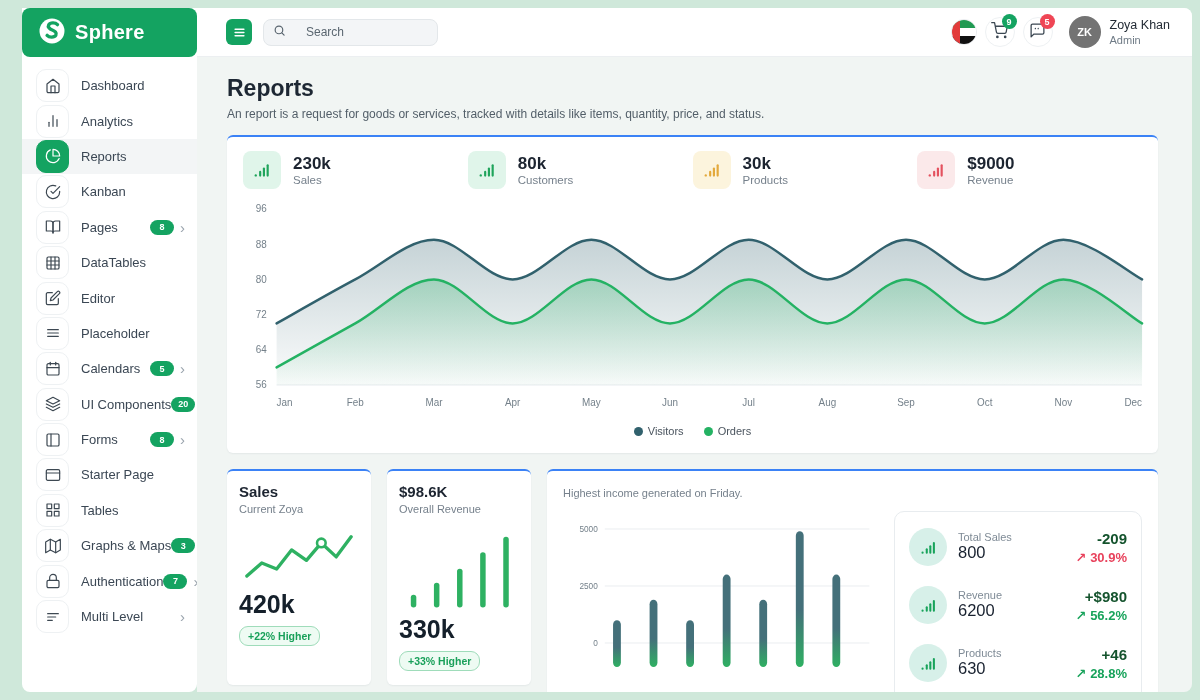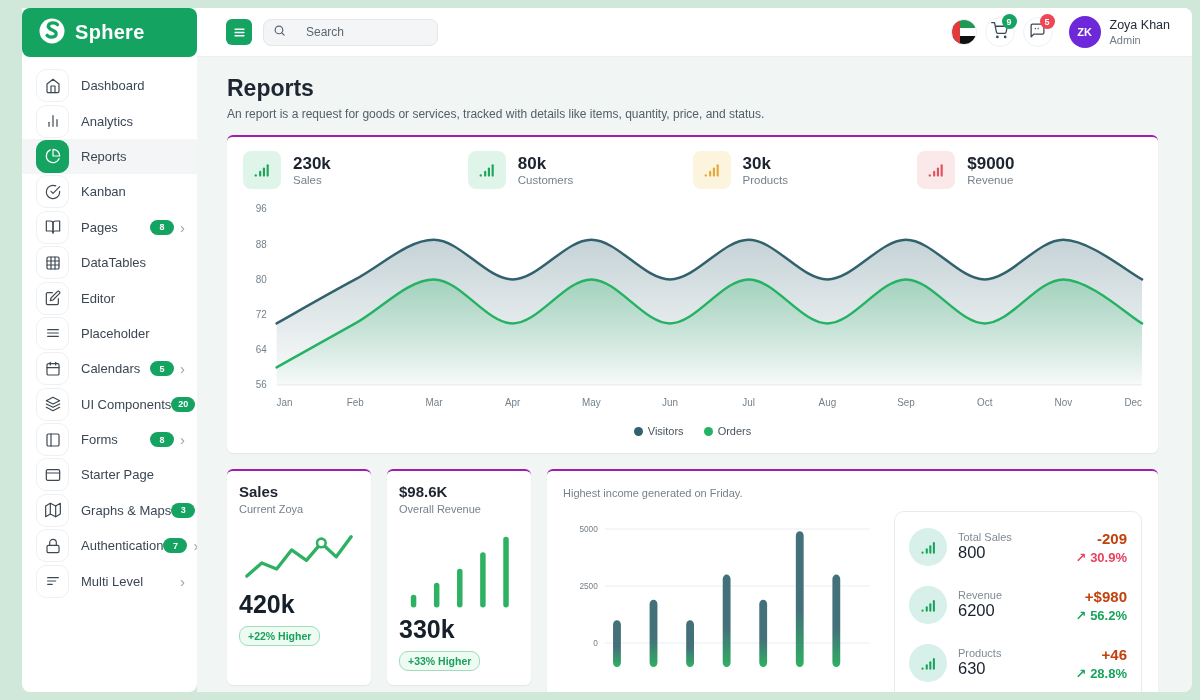--- a/index.html
+++ b/index.html
@@ -40,31 +40,31 @@
   .flag .stripes { position:absolute; inset:0; background:linear-gradient(#209a52 0 33.3%, #fff 33.3% 66.6%, #111 66.6% 100%); }
   .flag .pole { position:absolute; left:0; top:0; bottom:0; width:36%; background:#e23b3b; }
   .icon-btn { width:30px; height:30px; border-radius:50%; background:#fff; border:1px solid #eef1f3; position:relative;
               display:flex; align-items:center; justify-content:center; color:#3b4752; cursor:pointer; }
   .icon-btn svg { width:17px; height:17px; }
   .mini-badge { position:absolute; top:-4px; right:-3px; min-width:15px; height:15px; border-radius:8px; color:#fff;
                 font-size:9px; font-weight:bold; display:flex; align-items:center; justify-content:center; padding:0 3px; }
   .mini-badge.green { background:#14a361; }
   .mini-badge.red { background:#ef4655; }
   .user { display:flex; align-items:center; gap:9px; margin-left:8px; cursor:pointer; }
-  .avatar { width:32px; height:32px; border-radius:50%; background:#6d28d9; color:#fff; font-size:11px; font-weight:bold;
+  .avatar { width:32px; height:32px; border-radius:50%; background:#737373; color:#fff; font-size:11px; font-weight:bold;
             display:flex; align-items:center; justify-content:center; }
   .user-name { font-size:12.5px; color:#232b35; line-height:1.25; }
   .user-role { font-size:11px; color:#6f7b86; }
 
   
   .content { height:635px; overflow:hidden; padding:18px 34px 0 30px; }
   .page-title { font-size:23px; font-weight:bold; color:#1d2733; }
   .page-sub { font-size:12px; color:#525e68; margin-top:5px; }
 
-  .card { background:#fff; border-top:2px solid #a21caf; border-radius:6px; box-shadow:0 1px 2px rgba(20,40,60,.06); }
+  .card { background:#fff; border-top:2px solid #3b82f6; border-radius:6px; box-shadow:0 1px 2px rgba(20,40,60,.06); }
 
   .main-card { margin-top:14px; padding:12px 10px 6px; }
   .stats-row { display:grid; grid-template-columns:repeat(4,1fr); padding:2px 6px 4px; }
   .stat { display:flex; align-items:center; gap:12px; }
   .stat-icon { width:38px; height:38px; border-radius:8px; display:flex; align-items:center; justify-content:center; }
   .stat-icon svg { width:20px; height:20px; }
   .stat-value { font-size:17px; font-weight:bold; color:#1c2430; line-height:1.15; }
   .stat-label { font-size:11.5px; color:#76818c; }
   .big-chart svg { width:100%; height:232px; display:block; }
   .legend { display:flex; justify-content:center; gap:20px; margin:0 0 10px; }
@@ -86,21 +86,21 @@
   .weekly-chart { flex:1; min-width:0; }
   .weekly-chart svg { width:100%; height:200px; display:block; }
   .weekly-stats { width:248px; border:1px solid #e8ecef; border-radius:10px; padding:6px 14px; flex-shrink:0; }
   .wrow { display:flex; align-items:center; gap:11px; padding:10px 0; }
   .wcircle { width:38px; height:38px; border-radius:50%; background:#d7f0e9; color:#18a35b;
              display:flex; align-items:center; justify-content:center; flex-shrink:0; }
   .wcircle svg { width:19px; height:19px; }
   .wlabel { font-size:11px; color:#7f8b96; }
   .wvalue { font-size:16.5px; font-weight:normal; color:#18212f; line-height:1.2; }
   .wright { margin-left:auto; text-align:right; }
-  .wdelta { font-size:15px; font-weight:bold; color:#c2410c; }
+  .wdelta { font-size:15px; font-weight:bold; color:#14532d; }
   .wpct { font-size:13px; font-weight:bold; margin-top:3px; }
   .wpct.red { color:#e8425c; }
   .wpct.green { color:#18a35b; }
 </style>
 </head>
 <body>
 
 <div class="app">
 
   <aside class="sidebar">
@@ -229,20 +229,31 @@
           <span class="nav-chevron">›</span>
         </div>
         <div class="nav-item">
           <span class="icon-box">
             <svg viewBox="0 0 24 24" fill="none" stroke="currentColor" stroke-width="1.8" stroke-linecap="round" stroke-linejoin="round">
               <rect x="2" y="4" width="20" height="16" rx="2"></rect>
               <line x1="2" y1="9" x2="22" y2="9"></line>
             </svg>
           </span>
           <span class="nav-label">Starter Page</span>
+        </div>
+        <div class="nav-item">
+          <span class="icon-box">
+            <svg viewBox="0 0 24 24" fill="none" stroke="currentColor" stroke-width="1.8" stroke-linecap="round" stroke-linejoin="round">
+              <rect x="3" y="3" width="7" height="7"></rect>
+              <rect x="14" y="3" width="7" height="7"></rect>
+              <rect x="14" y="14" width="7" height="7"></rect>
+              <rect x="3" y="14" width="7" height="7"></rect>
+            </svg>
+          </span>
+          <span class="nav-label">Tables</span>
         </div>
         <div class="nav-item has-badge">
           <span class="icon-box">
             <svg viewBox="0 0 24 24" fill="none" stroke="currentColor" stroke-width="1.8" stroke-linecap="round" stroke-linejoin="round">
               <polygon points="1 6 1 22 8 18 16 22 23 18 23 2 16 6 8 2 1 6"></polygon>
               <line x1="8" y1="2" x2="8" y2="18"></line>
               <line x1="16" y1="6" x2="16" y2="22"></line>
             </svg>
           </span>
           <span class="nav-label">Graphs &amp; Maps</span>

